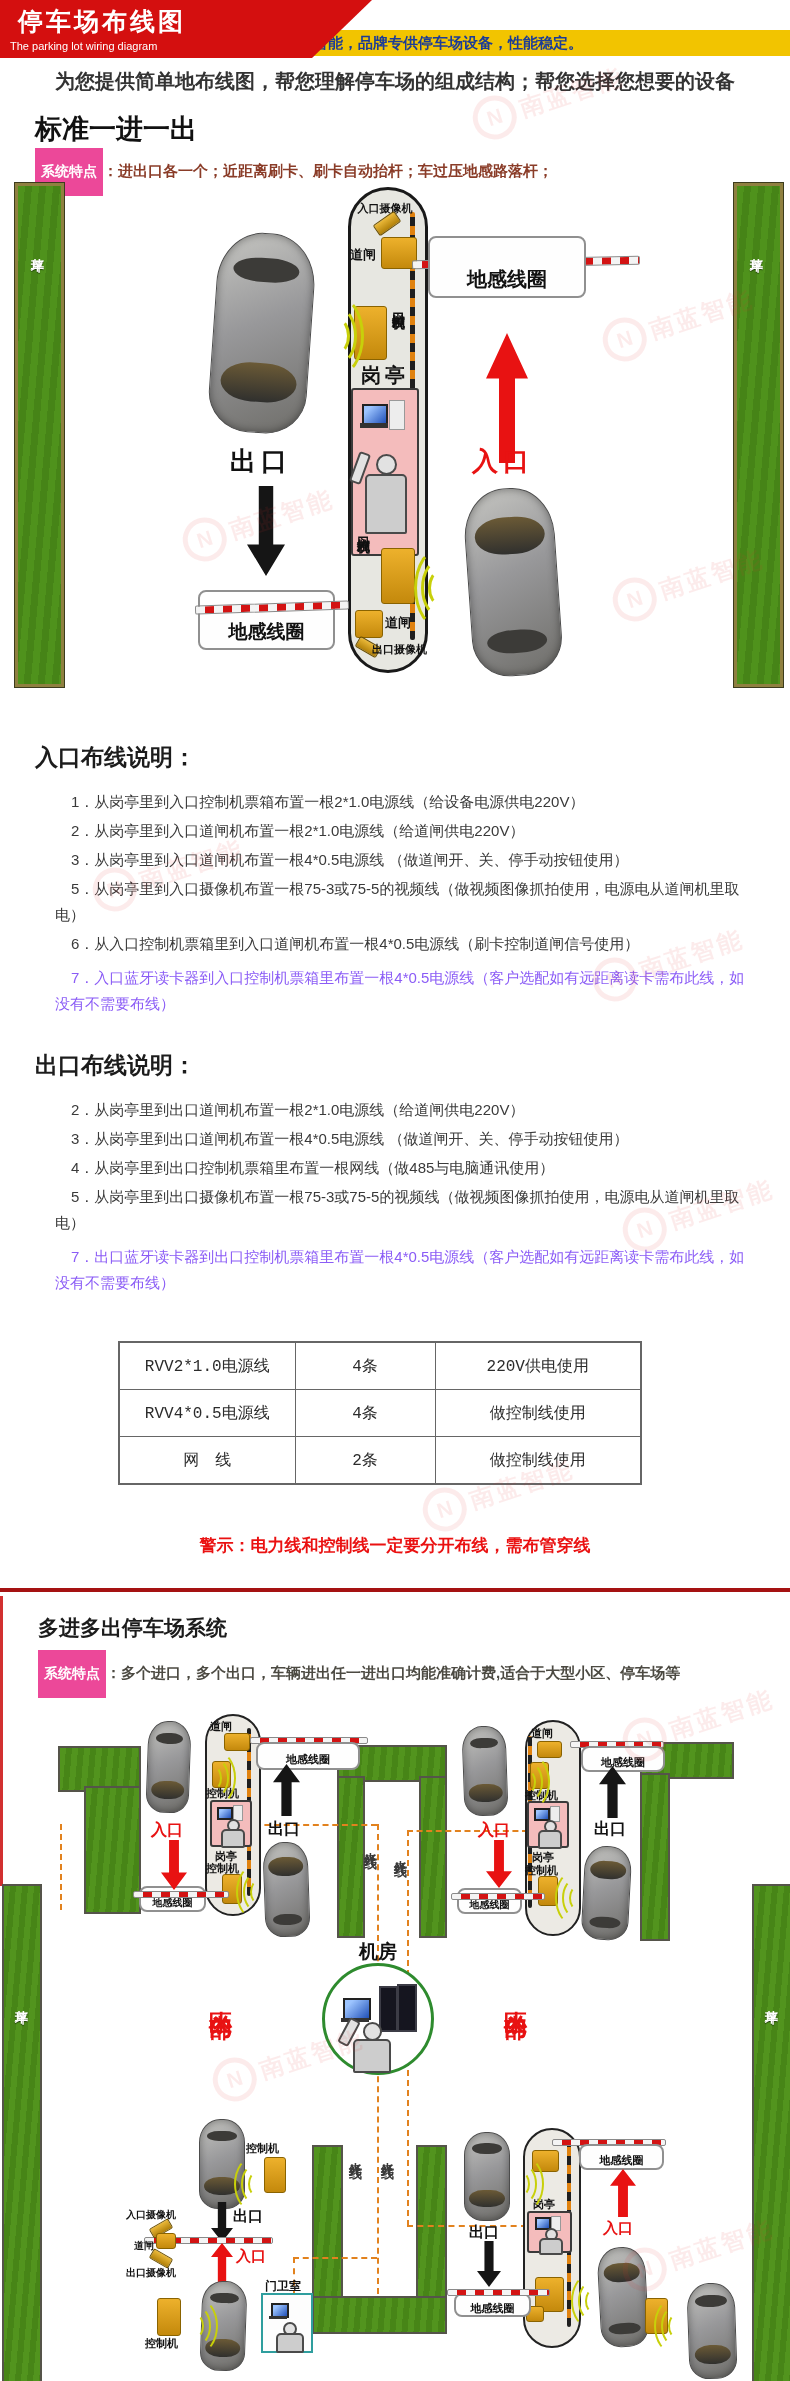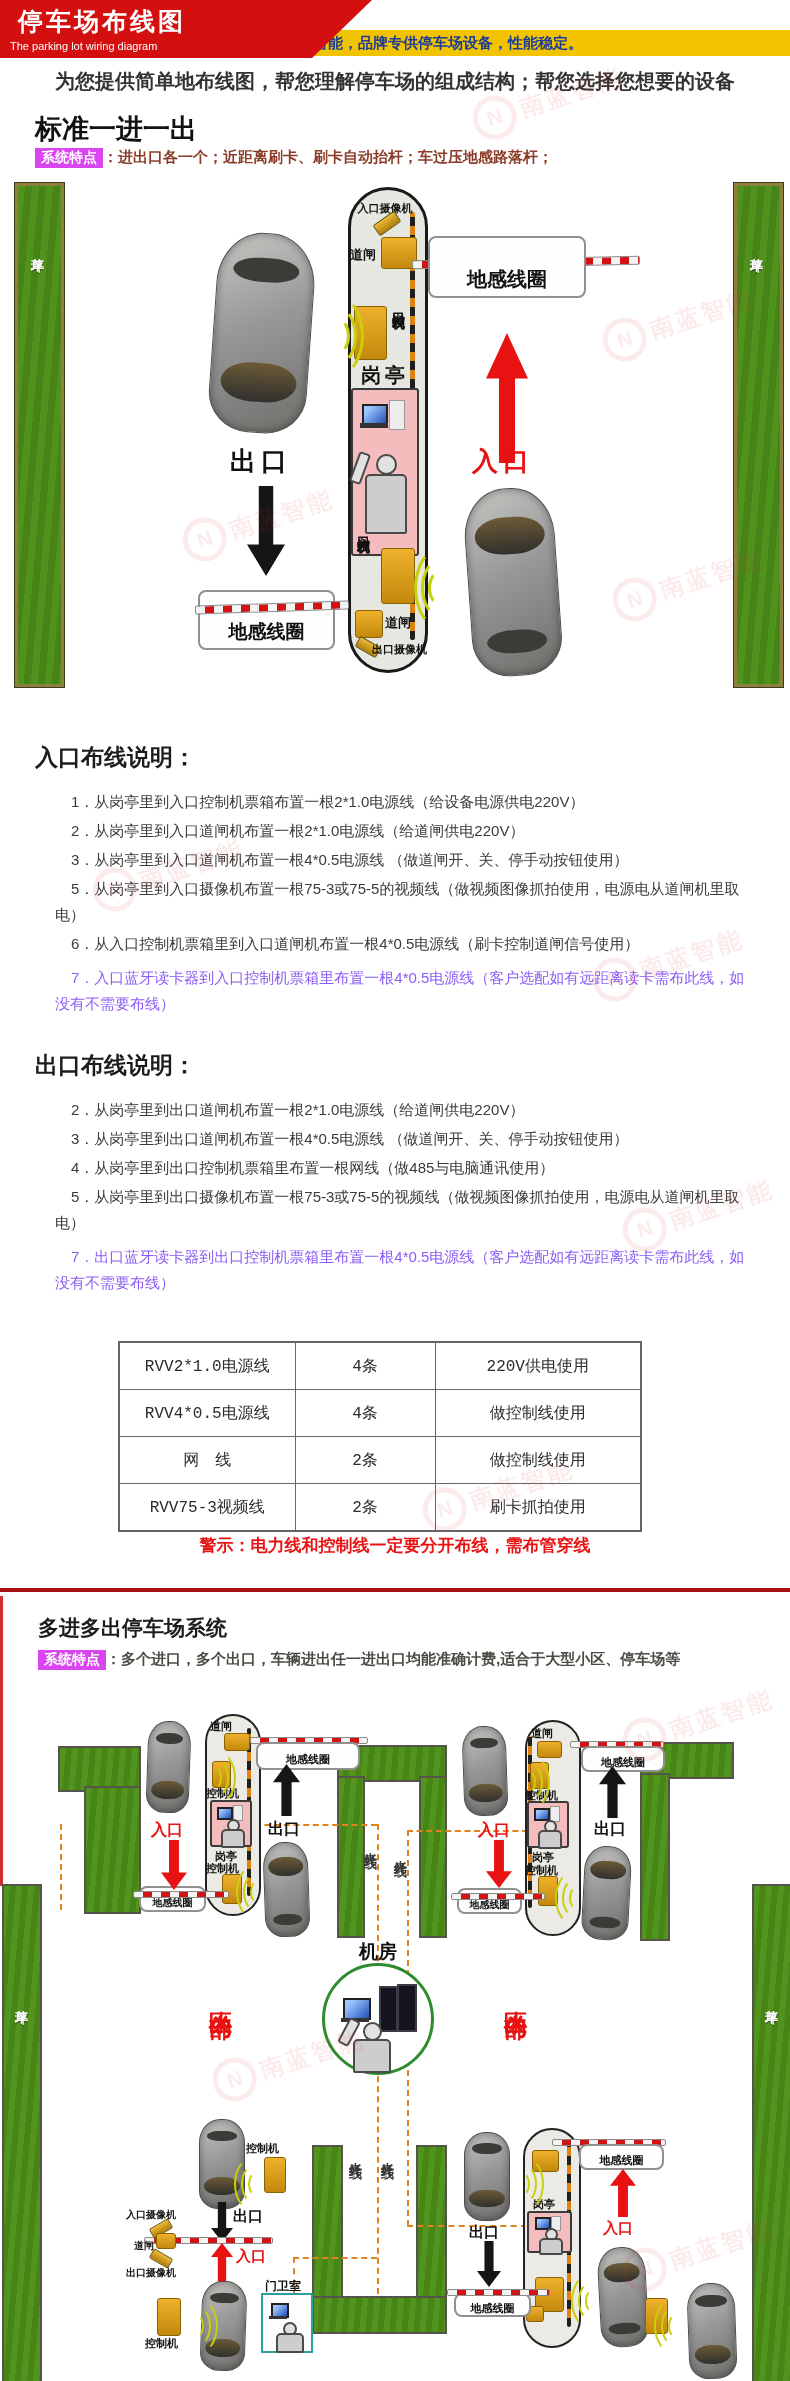--- a/index.html
+++ b/index.html
@@ -52,21 +52,21 @@
   .wv.big i:nth-child(1){width:18px;height:30px;top:22px;}
   .wv.big i:nth-child(2){width:34px;height:54px;top:10px;}
   .wv.big i:nth-child(3){width:50px;height:78px;top:-2px;}
   
   .ar-up{clip-path:polygon(50% 0,100% 35%,69% 35%,69% 100%,31% 100%,31% 35%,0 35%);}
   .ar-down{clip-path:polygon(31% 0,69% 0,69% 65%,100% 65%,50% 100%,0 65%,31% 65%);}
   
   .fbv{width:0;border-left:2px dashed #e2821e;}
   .fbh{height:0;border-top:2px dashed #e2821e;}
   
-  .tag{display:inline-block;background:#d946ef;color:#fff;font-weight:bold;font-size:14px;padding:1px 6px;}
+  .tag{display:inline-block;background:#ec4899;color:#fff;font-weight:bold;font-size:14px;padding:15px 6px;}
   
   .wire h3{margin:0 0 16px 0;font-size:23px;color:#1c1c1c;}
   .wire p{margin:3px 0;font-size:15px;line-height:26px;color:#3a3a3a;padding-left:20px;text-indent:16px;}
   .wire p.opt{color:#8b5cf6;margin-top:8px;}
   
   table.ct{border-collapse:collapse;font-family:Liberation Mono, monospace;}
   table.ct td{border:1px solid #666;height:44px;text-align:center;font-size:16px;color:#2c2c2c;}
   table.ct{border:2px solid #666;}
   
   .wm{position:absolute;display:flex;align-items:center;gap:5px;color:#e03030;opacity:.09;transform:rotate(-18deg);font-weight:bold;pointer-events:none;}
@@ -185,25 +185,20 @@
     <tr>
       <td>RVV4*0.5电源线</td>
       <td>4条</td>
       <td>做控制线使用</td>
     </tr>
     <tr>
       <td>网　线</td>
       <td>2条</td>
       <td>做控制线使用</td>
     </tr>
-    <tr>
-      <td>RVV75-3视频线</td>
-      <td>2条</td>
-      <td>刷卡抓拍使用</td>
-    </tr>
   </tbody>
     </table>
   <div class="a b" style="left:0;top:1534px;width:790px;text-align:center;font-size:17px;color:#ea1111;">警示：电力线和控制线一定要分开布线，需布管穿线</div>
 
   <div class="a" style="left:0;top:1588px;width:790px;height:4px;background:#a51212;"></div>
   <div class="a" style="left:0;top:1596px;width:3px;height:290px;background:#d23030;"></div>
   <div class="a b" style="left:38px;top:1614px;font-size:21px;color:#1c1c1c;">多进多出停车场系统</div>
   <div class="a" style="left:38px;top:1650px;font-size:15px;">
     <span class="tag">系统特点</span><span class="b" style="color:#4c4a42;">：多个进口，多个出口，车辆进出任一进出口均能准确计费,适合于大型小区、停车场等</span>
   </div>

